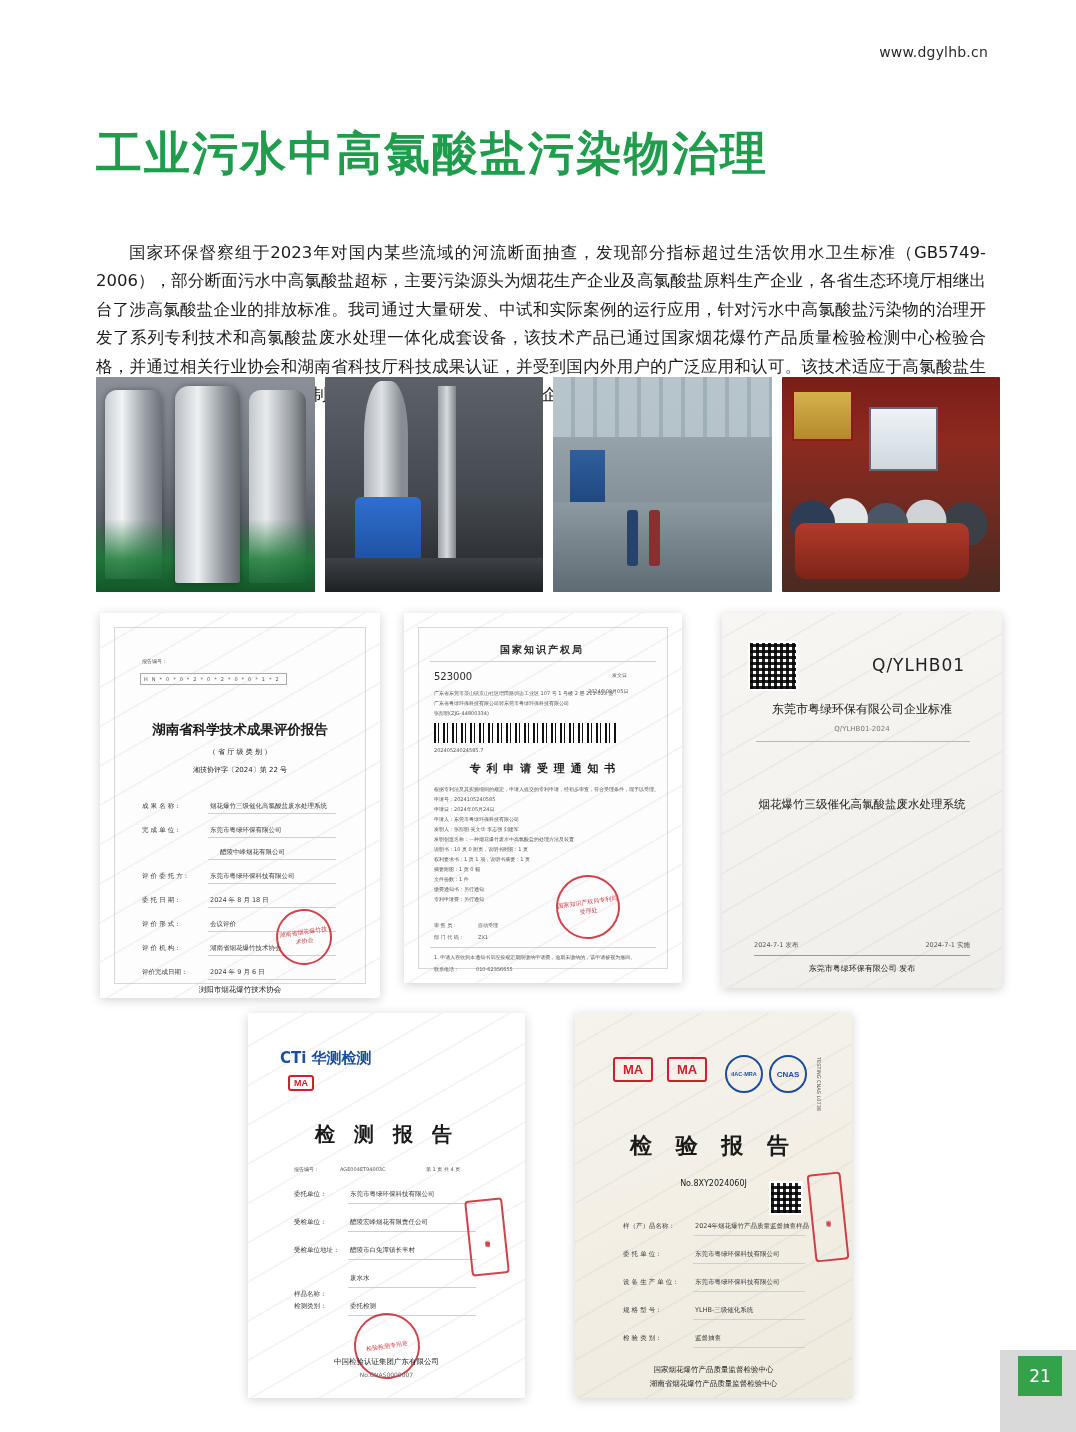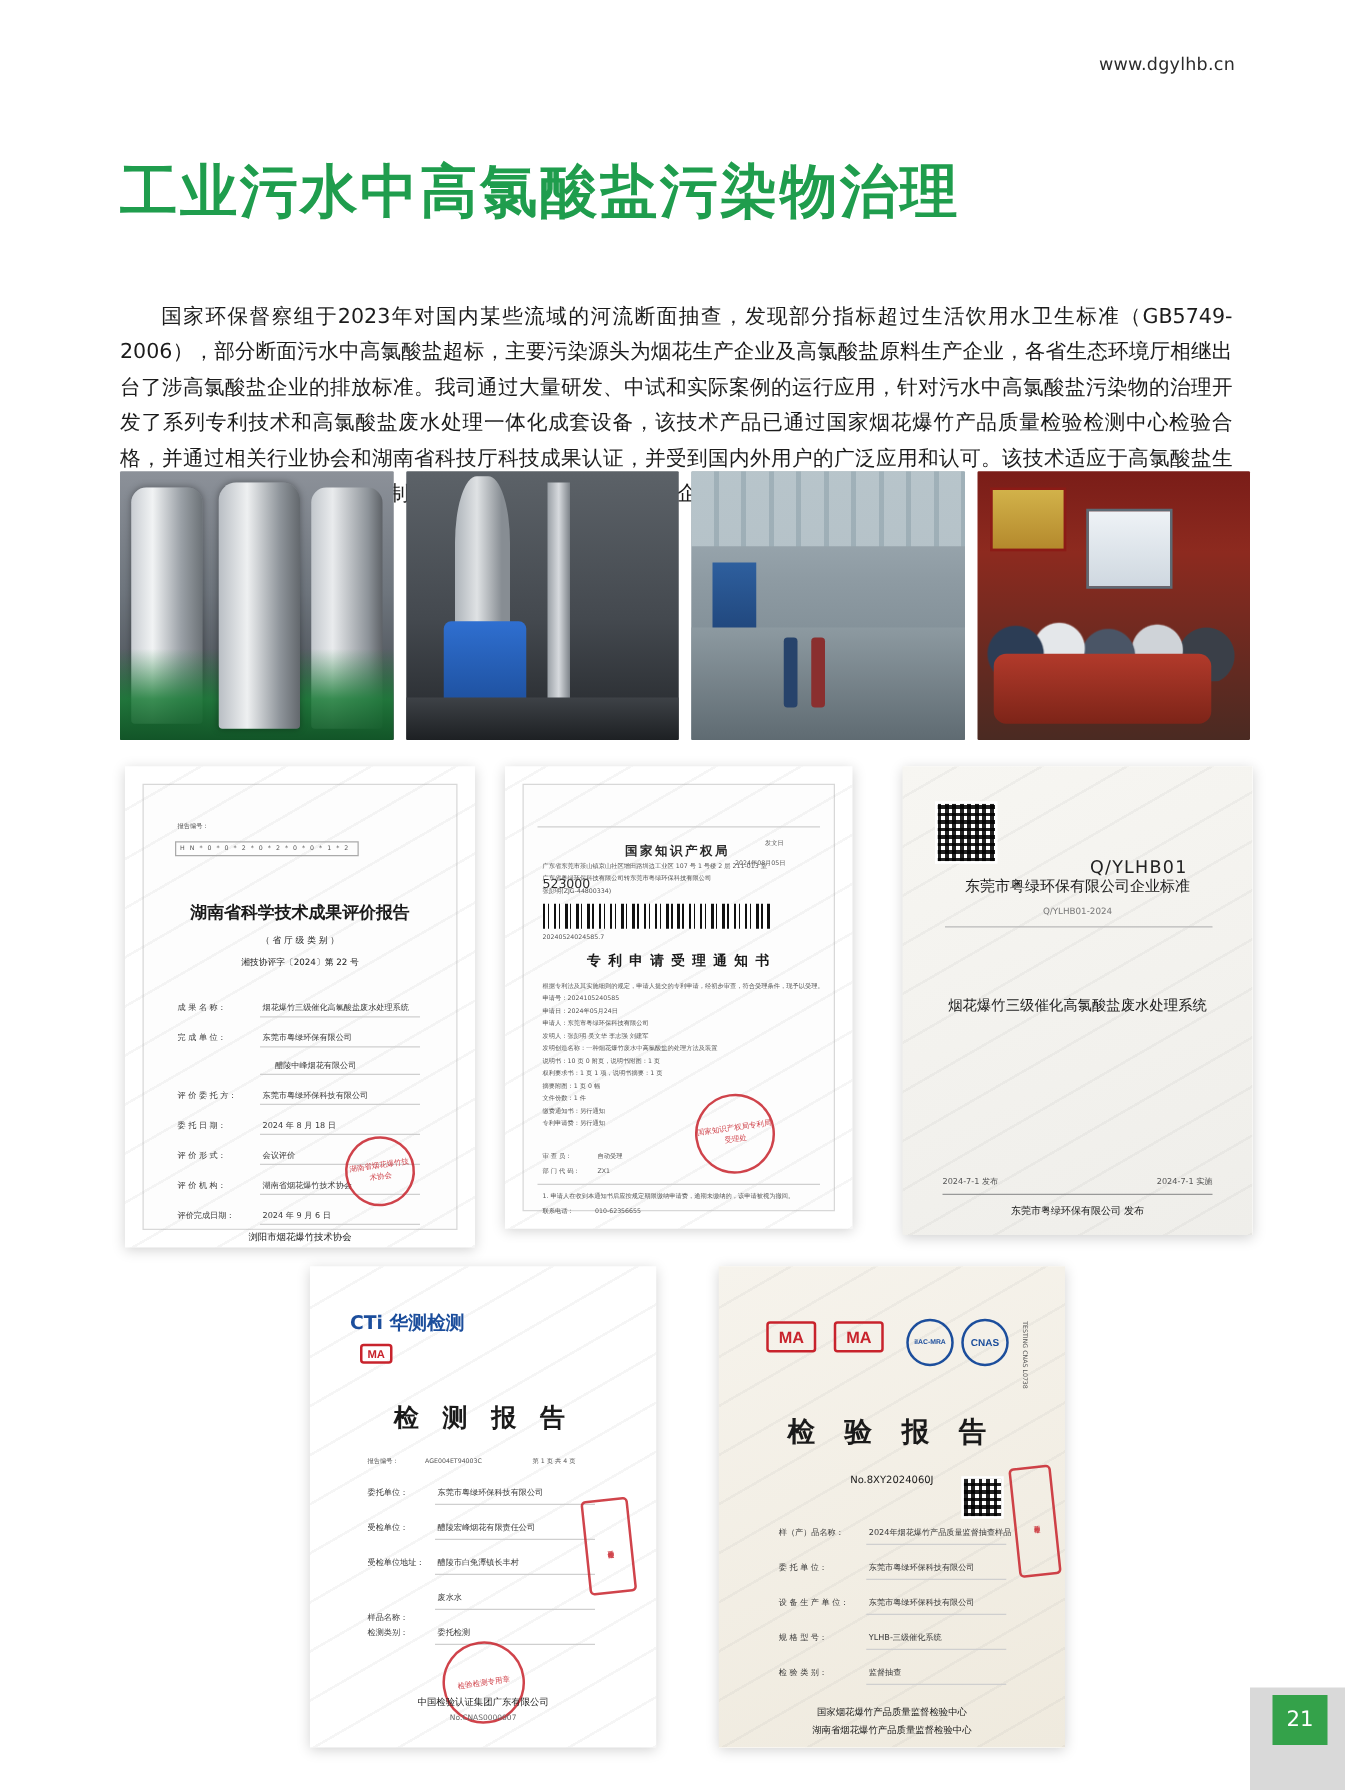--- a/index.html
+++ b/index.html
@@ -248,21 +248,20 @@
     font-size: 6.5px;
     color: #3a3a3a;
     font-family: "DejaVu Sans", sans-serif;
     line-height: 10px;
   }
   .txt-sm {
     position: absolute;
     font-size: 8.5px;
     color: #2a2a2a;
     font-family: "DejaVu Sans", sans-serif;
-    margin-top: 31px;
   }
 
   .stamp {
     position: absolute;
     border: 2px solid #c8232c;
     border-radius: 50%;
     color: #c8232c;
     font-size: 6px;
     display: flex;
     align-items: center;
@@ -481,21 +480,21 @@
     <div class="txt-tiny" style="left:30px; top:340px;">1. 申请人在收到本通知书后应按规定期限缴纳申请费，逾期未缴纳的，该申请被视为撤回。</div>
     <div class="txt-tiny" style="left:30px; top:352px;">联系电话：</div>
     <div class="txt-tiny" style="left:72px; top:352px;">010-62356655</div>
   </div>
 
   <div class="cert" id="cert-standard">
     <div class="watermark"></div>
 
     <div class="qrcode" style="left:26px; top:28px; width:46px; height:46px;"></div>
 
-    <div class="txt-sm" style="left:150px; top:42px; font-size:14px; letter-spacing:1px; color:#222;">Q/YLHB01</div>
+    <div class="txt-sm" style="left:150px; top:42px; font-size:17px; letter-spacing:1px; color:#222;">Q/YLHB01</div>
 
     <div class="cert-title" style="top:88px; font-size:12px; color:#1a1a1a;">东莞市粤绿环保有限公司企业标准</div>
     <div class="cert-title" style="top:112px; font-size:7px; color:#777;">Q/YLHB01-2024</div>
 
     <div class="cert-line" style="left:34px; top:128px; width:214px; background:#b9b9b9;"></div>
 
     <div class="cert-title" style="top:184px; font-size:11.5px; color:#1a1a1a;">烟花爆竹三级催化高氯酸盐废水处理系统</div>
 
     <div class="txt-tiny" style="left:32px; top:328px; font-size:6.5px;">2024-7-1 发布</div>
     <div class="txt-tiny" style="right:32px; top:328px; font-size:6.5px;">2024-7-1 实施</div>

